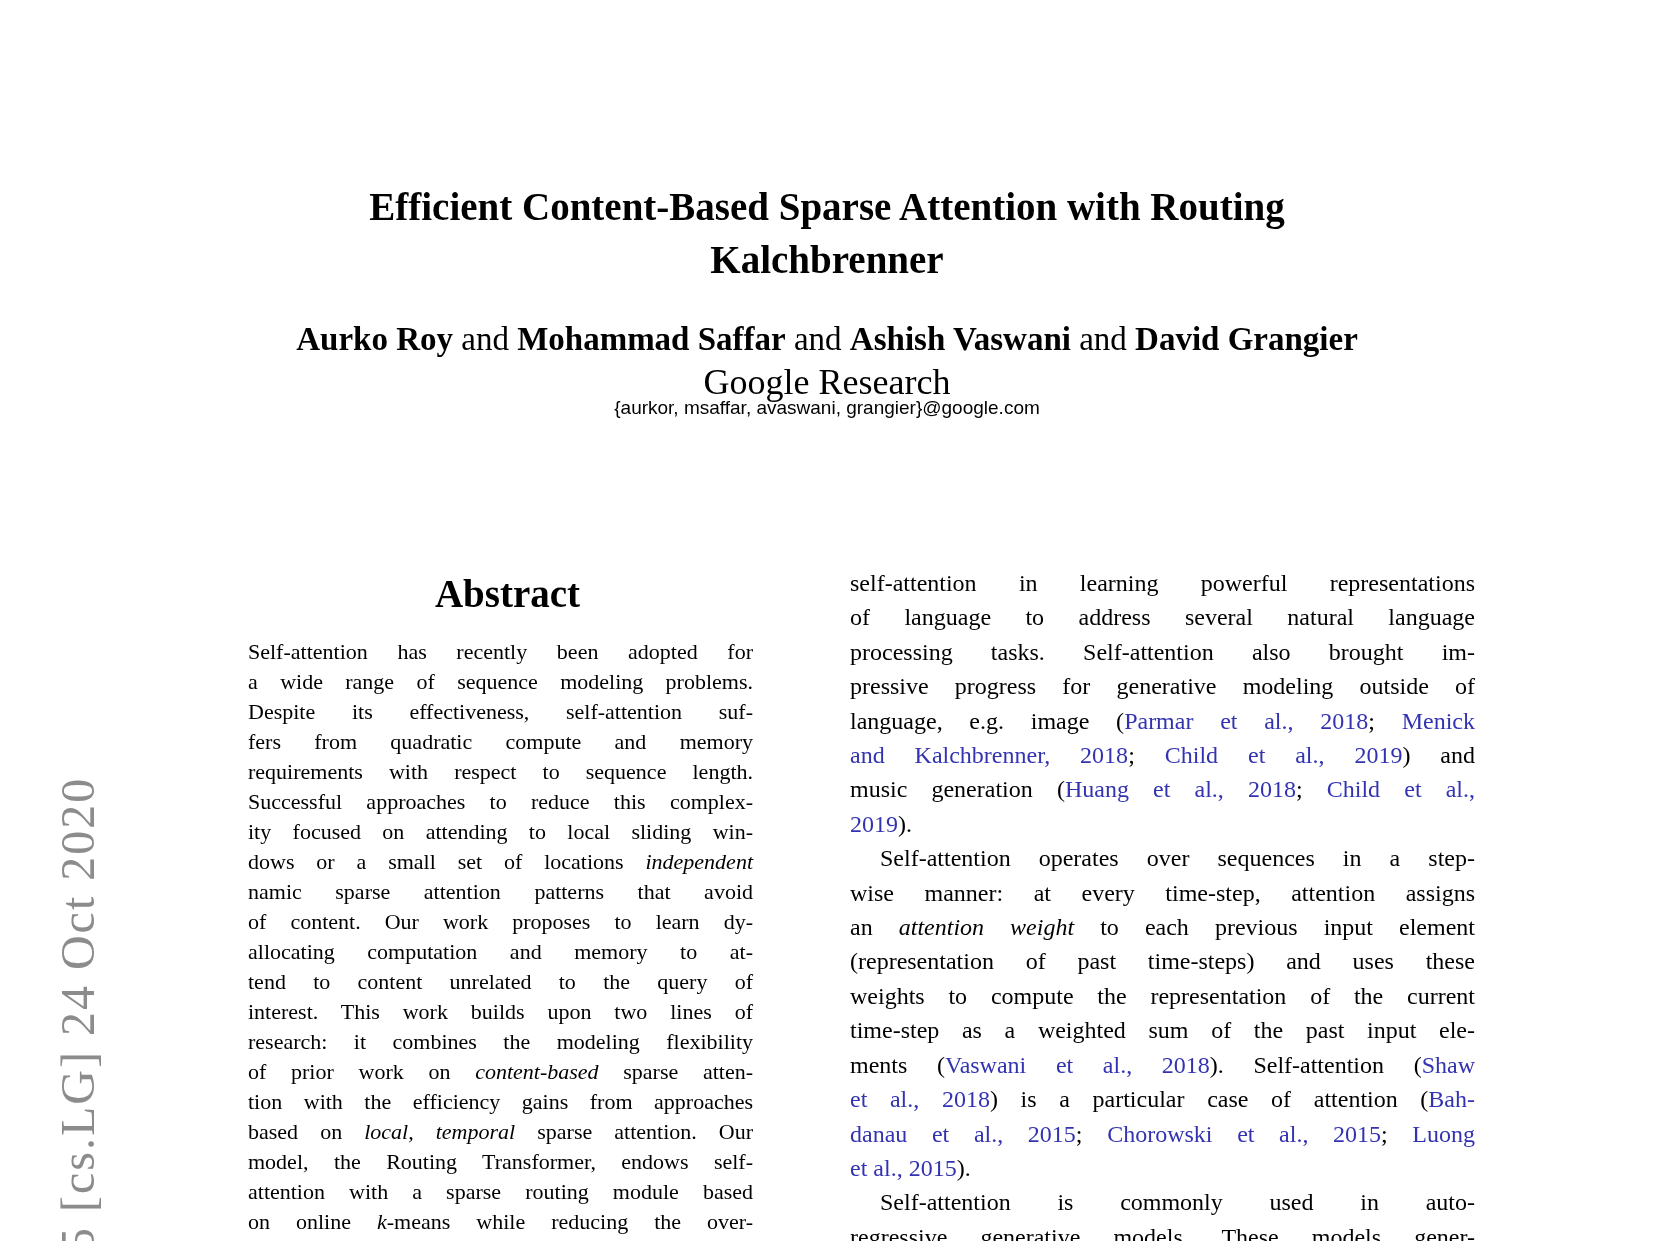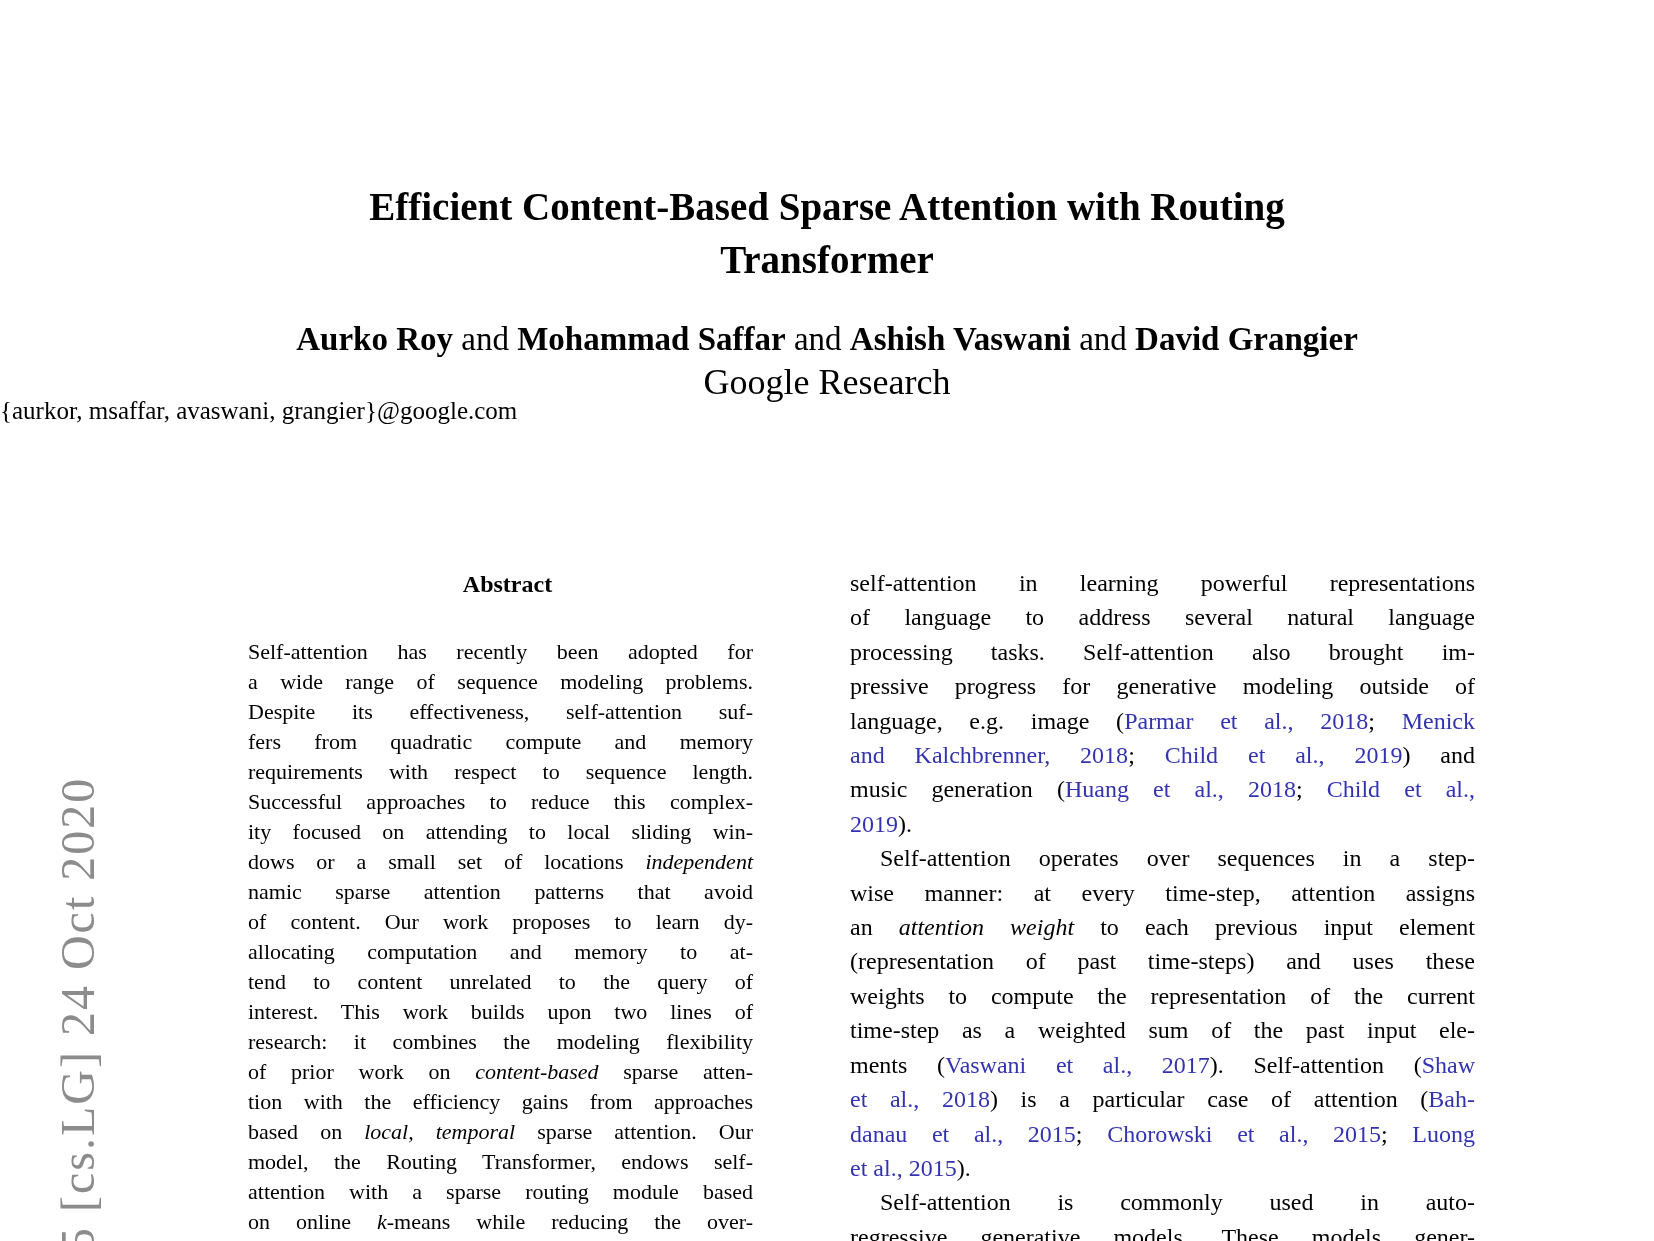--- a/index.html
+++ b/index.html
@@ -5,43 +5,43 @@
   html,body{margin:0;padding:0;background:#ffffff;}
   .page{position:relative;width:1654px;height:1241px;background:#ffffff;overflow:hidden;
         font-family:"Liberation Serif",serif;color:#000;}
   .watermark{position:absolute;left:50px;top:1252px;transform:rotate(-90deg);
         transform-origin:0 0;font-size:48px;line-height:56px;color:#8c8c8c;
         white-space:nowrap;letter-spacing:2px;}
   .title{position:absolute;left:0;width:100%;top:180px;text-align:center;
         font-weight:bold;font-size:39px;line-height:53px;}
   .authors{position:absolute;left:0;width:100%;top:321px;text-align:center;font-size:33px;}
   .affil{position:absolute;left:0;width:100%;top:361px;text-align:center;font-size:36px;}
-  .email{position:absolute;left:0;width:100%;top:397px;
-        font-family:Liberation Serif, serif;font-size:25px;}
+  .email{position:absolute;left:0;width:100%;top:397px;text-align:center;
+        font-family:Liberation Sans, sans-serif;font-size:19px;}
   .abs-head{position:absolute;left:255px;width:505px;top:571px;text-align:center;
-        font-weight:bold;font-size:24px;}
+        font-weight:bold;font-size:39px;}
   .col{position:absolute;}
   .col-left{left:248px;width:505px;top:637px;font-size:22px;line-height:30px;}
   .col-right{left:850px;width:625px;top:566px;font-size:24px;line-height:34.4px;}
   .ln{text-align:justify;text-align-last:justify;}
   .ln.end{text-align-last:left;}
   .ln.indent{text-indent:30px;}
   .i{font-style:italic;}
   .c{color:var(--cite,#3333b2);}
 </style>
 </head>
 <body>
 
 <div class="page">
 
   <div class="watermark">5 [cs.LG] 24 Oct 2020</div>
 
   <div class="title">
     <div>Efficient Content-Based Sparse Attention with Routing</div>
-    <div>Transformer</div>
+    <div>Kalchbrenner</div>
   </div>
 
   <div class="authors" id="author-line"><b>Aurko Roy</b> and <b>Mohammad Saffar</b> and <b>Ashish Vaswani</b> and <b>David Grangier</b></div>
 
   <div class="affil">Google Research</div>
 
   <div class="email">{aurkor, msaffar, avaswani, grangier}@google.com</div>
 
   <div class="abs-head">Abstract</div>
 
@@ -76,21 +76,21 @@
       <div class="ln"><span>language, e.g. image (</span><span class="c">Parmar et al., 2018</span><span>; </span><span class="c">Menick</span></div>
       <div class="ln"><span class="c">and Kalchbrenner, 2018</span><span>; </span><span class="c">Child et al., 2019</span><span>) and</span></div>
       <div class="ln"><span>music generation (</span><span class="c">Huang et al., 2018</span><span>; </span><span class="c">Child et al.,</span></div>
       <div class="ln end"><span class="c">2019</span><span>).</span></div>
       <div class="ln indent"><span>Self-attention operates over sequences in a step-</span></div>
       <div class="ln"><span>wise manner: at every time-step, attention assigns</span></div>
       <div class="ln"><span>an </span><span class="i">attention weight</span><span> to each previous input element</span></div>
       <div class="ln"><span>(representation of past time-steps) and uses these</span></div>
       <div class="ln"><span>weights to compute the representation of the current</span></div>
       <div class="ln"><span>time-step as a weighted sum of the past input ele-</span></div>
-      <div class="ln"><span>ments (</span><span class="c">Vaswani et al., 2017</span><span>). Self-attention (</span><span class="c">Shaw</span></div>
+      <div class="ln"><span>ments (</span><span class="c">Vaswani et al., 2018</span><span>). Self-attention (</span><span class="c">Shaw</span></div>
       <div class="ln"><span class="c">et al., 2018</span><span>) is a particular case of attention (</span><span class="c">Bah-</span></div>
       <div class="ln"><span class="c">danau et al., 2015</span><span>; </span><span class="c">Chorowski et al., 2015</span><span>; </span><span class="c">Luong</span></div>
       <div class="ln end"><span class="c">et al., 2015</span><span>).</span></div>
       <div class="ln indent"><span>Self-attention is commonly used in auto-</span></div>
       <div class="ln"><span>regressive generative models. These models gener-</span></div>
     </div>
 
 </div>
 
 </body></html>

